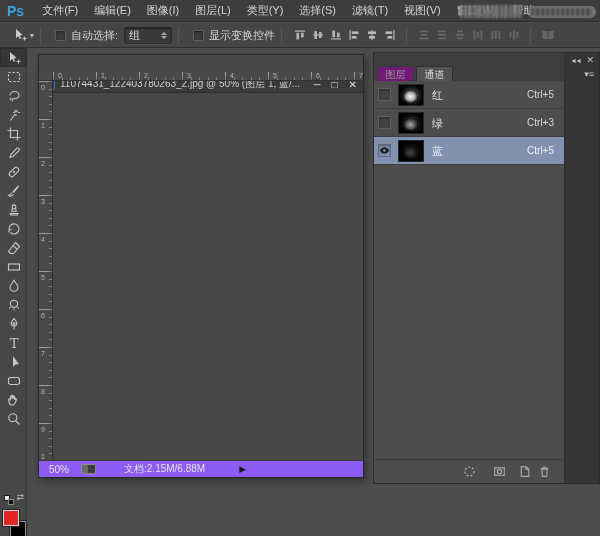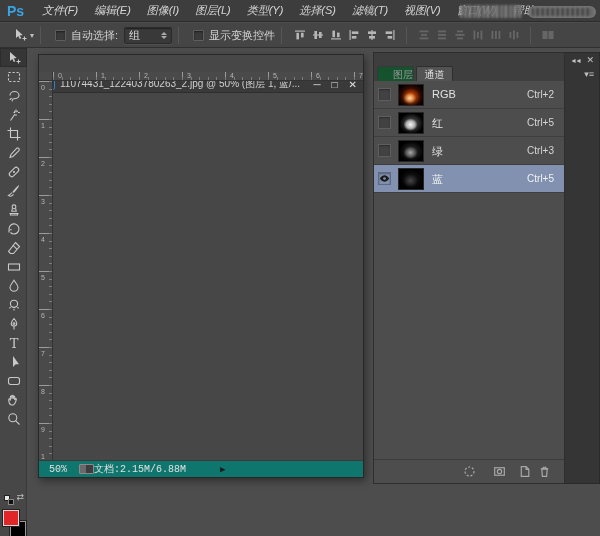--- a/index.html
+++ b/index.html
@@ -3,21 +3,21 @@
 <meta charset="utf-8">
 <style>
   * { margin:0; padding:0; box-sizing:border-box; }
   html,body { width:600px; height:536px; }
   body { font-family:"Liberation Sans","DejaVu Sans",sans-serif; background:#4d4d4d; overflow:hidden; position:relative; }
   #app { position:absolute; inset:0;border-radius:14px; }
 
   
   .menubar { position:absolute; left:0; top:0; width:600px; height:22px; background:#3d3d3d; border-bottom:1px solid #2c2c2c; display:flex; align-items:center; }
   .ps-logo { color:var(--logo-blue,#39a3e4); font-weight:bold; font-size:14px; padding:0 10px 0 7px; }
-  .menu-item { color:#d5d5d5; font-size:11px; padding:0 8px; white-space:nowrap;font-style:italic; }
+  .menu-item { color:#d5d5d5; font-size:11px; padding:0 8px; white-space:nowrap; }
   .wm-a { position:absolute; right:78px; top:5px; width:62px; height:13px; border-radius:2px;
           background:repeating-linear-gradient(90deg,#9a9a9a 0 2px,#4a4a4a 2px 4px,#7a7a7a 4px 7px,#585858 7px 9px);
           filter:blur(1.1px); opacity:.85; }
   .wm-b { position:absolute; right:4px; top:6px; width:68px; height:12px; border-radius:6px; background:#747474; overflow:hidden; }
   .wm-b::after { content:""; position:absolute; inset:2px 4px;
           background:repeating-linear-gradient(90deg,#3f3f3f 0 2px,#747474 2px 4px,#505050 4px 5px);
           filter:blur(.8px); }
 
   
   .optionsbar { position:absolute; left:0; top:23px; width:600px; height:25px; background:#454545; border-bottom:1px solid #303030; display:flex; align-items:center; }
@@ -76,36 +76,36 @@
       radial-gradient(70px 110px at 130px 280px, rgba(170,170,178,.26), transparent 70%),
       radial-gradient(90px 70px at 175px 265px, rgba(150,150,158,.22), transparent 72%),
       radial-gradient(40px 90px at 85px 250px, rgba(130,130,138,.18), transparent 75%),
       radial-gradient(35px 140px at 150px 90px, rgba(120,120,128,.14), transparent 78%),
       radial-gradient(25px 60px at 215px 230px, rgba(140,140,148,.16), transparent 75%),
       radial-gradient(45px 60px at 225px 300px, rgba(125,125,132,.15), transparent 75%);
   }
   .spark { position:absolute; left:110px; top:264px; width:11px; height:6px; border-radius:50%;
            background:radial-gradient(closest-side, rgba(255,255,255,.95), rgba(255,255,255,0)); filter:blur(.5px); }
   .canvas-wm { position:absolute; left:0; right:0; bottom:8px; text-align:center; color:#ededed; font-size:26px; font-weight:600; letter-spacing:.5px; }
-  .statusbar { position:absolute; left:0; bottom:0; width:100%; height:17px; background:#0f766e; border-top:1px solid #3a3a3a; display:flex; align-items:center;font-family:Liberation Mono, monospace; }
+  .statusbar { position:absolute; left:0; bottom:0; width:100%; height:17px; background:#8b5cf6; border-top:1px solid #3a3a3a; display:flex; align-items:center; }
   .zoom-pct { color:#e0e0e0; font-size:10px; margin-left:10px; }
   .status-icn { width:15px; height:10px; border:1px solid #8a8a8a; border-radius:1px; margin-left:12px; background:linear-gradient(90deg,#6a6a6a 0 6px,#3d3d3d 6px); }
-  .status-txt { color:#e0e0e0; font-size:10px; }
+  .status-txt { color:#e0e0e0; font-size:10px; margin-left:28px; }
   .status-expand { color:#1c1c1c; font-size:9px; margin-left:34px; }
 
   
   .panelgroup { position:absolute; left:373px; top:52px; width:227px; height:432px; }
   .panel-content { position:absolute; left:0; top:0; width:192px; height:432px; background:#4d4d4d; border:1px solid #2e2e2e; }
   .panel-strip { position:absolute; left:192px; top:0; width:35px; height:432px; background:#353535; border:1px solid #2a2a2a; border-left:none; }
   .strip-top { position:absolute; right:4px; top:2px; color:#c5c5c5; font-size:8px; letter-spacing:1px; }
   .strip-top .x { margin-left:5px; font-size:9px; }
   .panel-menu { position:absolute; right:5px; top:16px; color:#c0c0c0; font-size:9px; }
   .tabrow { position:absolute; left:0; top:0; width:100%; height:28px; background:#3e3e3e; }
   .ptab { position:absolute; top:13px; height:15px; width:37px; font-size:10px; text-align:center; line-height:15px; border-radius:2px 2px 0 0; }
-  .ptab.inactive { left:3px; background:#14532d; color:#9b9b9b; border:1px solid #383838; border-bottom:none;text-align:right; }
+  .ptab.inactive { left:3px; background:#701a75; color:#9b9b9b; border:1px solid #383838; border-bottom:none; }
   .ptab.active { left:42px; background:#535353; color:#e3e3e3; border:1px solid #2f2f2f; border-bottom:none; }
   .rows { position:absolute; left:0; top:28px; width:100%; }
   .ch-row { position:relative; height:28px; border-bottom:1px solid #3e3e3e; background:#4d4d4d; }
   .ch-row.selected { background:var(--selection,#8191af); }
   .eye-well { position:absolute; left:4px; top:7px; width:13px; height:13px; background:#424242; border:1px solid #5e5e5e; box-shadow:inset 0 1px 2px rgba(0,0,0,.35); display:flex; align-items:center; justify-content:center; }
   .ch-row.selected .eye-well { background:transparent; border-color:#5a6residual; border:1px solid #5e6a85; }
   .ch-thumb { position:absolute; left:24px; top:3px; width:26px; height:22px; background:#000; border:1px solid #262626; }
   .t-rgb { background:#000; background-image:radial-gradient(8px 7px at 45% 66%, #ffd9a0, transparent 80%),radial-gradient(13px 12px at 50% 60%, rgba(255,106,0,.85), transparent 75%),radial-gradient(18px 16px at 50% 54%, rgba(164,30,4,.75), transparent 82%); }
   .t-red { background:#000; background-image:radial-gradient(9px 8px at 48% 58%, #f5f5f5, #b5b5b5 45%, transparent 78%),radial-gradient(15px 13px at 52% 52%, rgba(190,190,190,.55), transparent 80%); }
   .t-green { background:#000; background-image:radial-gradient(9px 8px at 48% 58%, #a8a8a8, #5e5e5e 45%, transparent 78%),radial-gradient(15px 13px at 52% 52%, rgba(120,120,120,.45), transparent 80%); }
@@ -429,26 +429,20 @@
     </div>
   </div>
 
   <div class="panelgroup">
     <div class="panel-content">
       <div class="tabrow">
         <div class="ptab inactive">图层</div>
         <div class="ptab active">通道</div>
       </div>
       <div class="rows">
-        <div class="ch-row">
-          <div class="eye-well"></div>
-          <div class="ch-thumb t-rgb"></div>
-          <span class="ch-name">RGB</span>
-          <span class="ch-key">Ctrl+2</span>
-        </div>
         <div class="ch-row">
           <div class="eye-well"></div>
           <div class="ch-thumb t-red"></div>
           <span class="ch-name">红</span>
           <span class="ch-key">Ctrl+5</span>
         </div>
         <div class="ch-row">
           <div class="eye-well"></div>
           <div class="ch-thumb t-green"></div>
           <span class="ch-name">绿</span>

